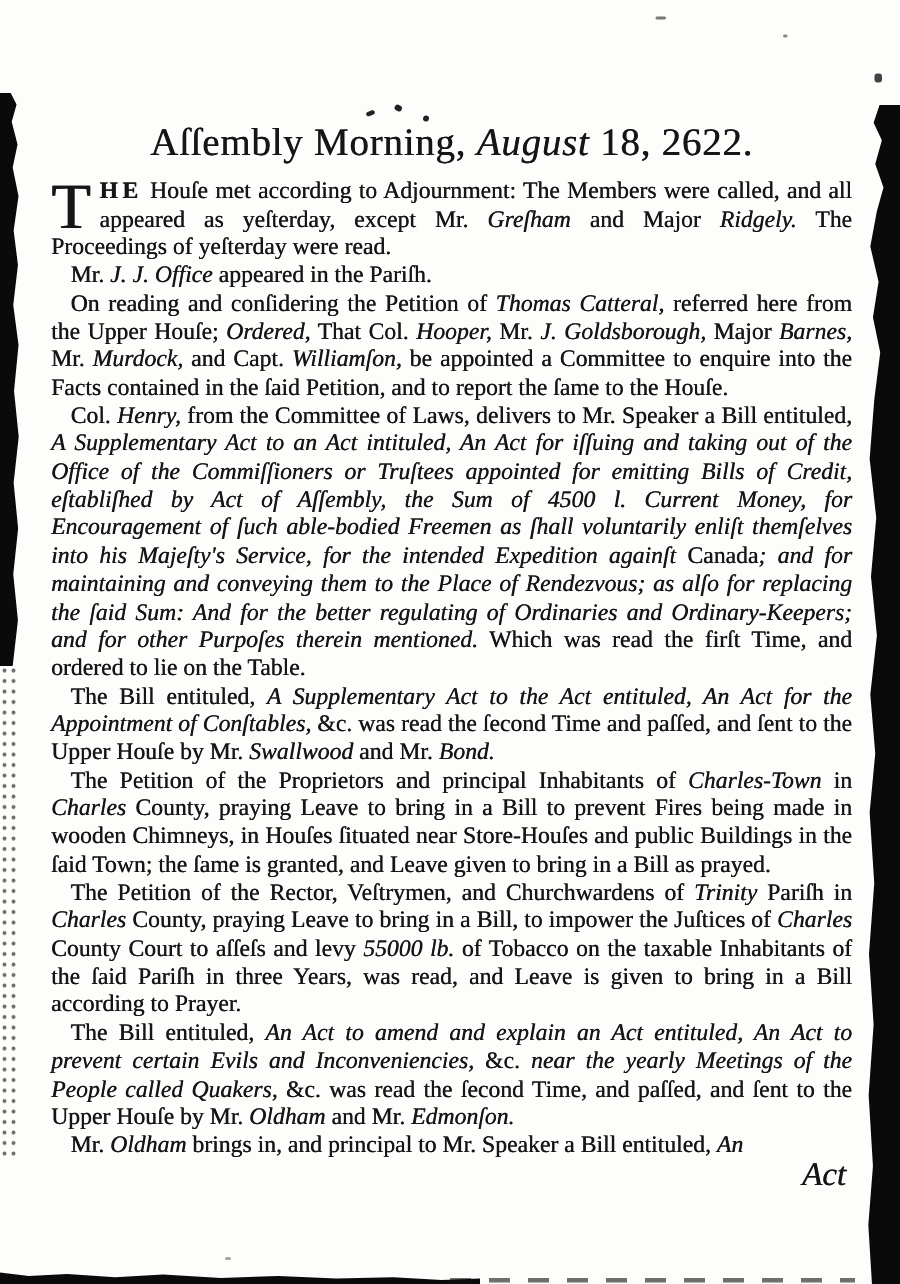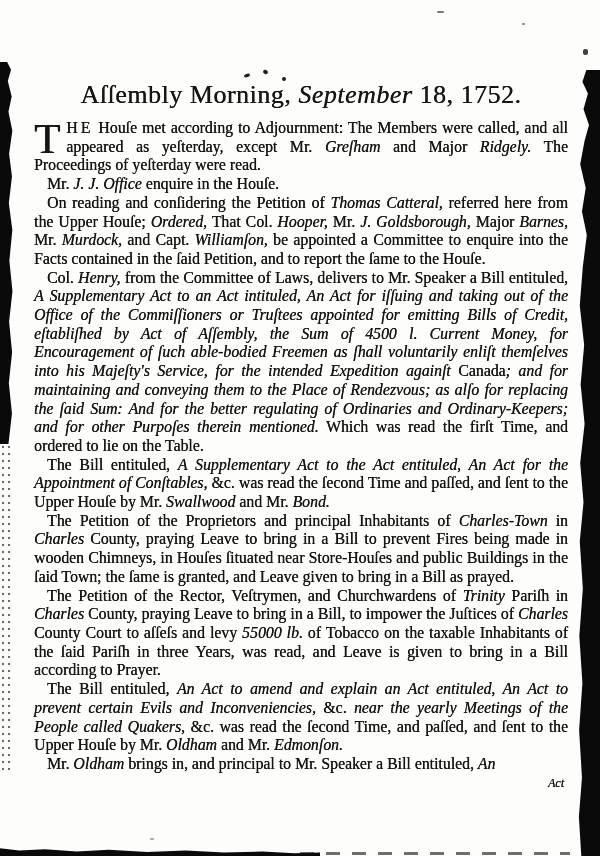--- a/index.html
+++ b/index.html
@@ -54,27 +54,27 @@
     margin:0 0 9px 0;font-size:26px;font-weight:normal;text-align:center;
     letter-spacing:.5px;white-space:nowrap;
     text-shadow:.3px 0 0 currentColor;
   }
   .para{
     margin:0;font-size:15.8px;line-height:18.7px;text-align:justify;text-indent:13px;
     text-shadow:.25px 0 0 currentColor;
   }
   .para.first{text-indent:0;}
   .seg.italic{font-style:italic;}
-  .seg.spaced{letter-spacing:3px;}
+  .seg.spaced{letter-spacing:3px;font-weight:bold;}
   .dropcap{
     float:left;font-size:43px;line-height:33px;padding:3px 6px 0 0;
     text-shadow:.6px 0 0 currentColor;
   }
   .catchword-line{
-    margin:0;font-size:12px;line-height:18.7px;text-align:right;
+    margin:0;font-size:22px;line-height:18.7px;text-align:right;
     font-style:italic;padding-right:4px;text-shadow:.25px 0 0 currentColor;
   }
 </style>
 </head>
 <body>
 
 <div class="page">
 
   <div class="edge-left"></div>
   <div class="edge-left-speckle"></div>
@@ -83,24 +83,24 @@
   <div class="edge-bottom-dashes"></div>
   <div class="speck s1"></div>
   <div class="speck s2"></div>
   <div class="speck s3"></div>
   <div class="speck s4"></div>
   <div class="speck s5"></div>
   <div class="speck s6"></div>
   <div class="speck s7"></div>
 
   <div class="text-block">
-    <h1 class="title"><span class="seg roman">Aſſembly Morning, </span><span class="seg italic">September</span><span class="seg roman"> 18, 1752.</span></h1>
+    <h1 class="title"><span class="seg roman">Aſſembly Morning, </span><span class="seg italic">August</span><span class="seg roman"> 18, 2622.</span></h1>
     <div>
         <p class="para first"><span class="dropcap">T</span><span class="seg spaced">HE</span><span class="seg roman"> Houſe met according to Adjournment: The Members were called, and all appeared as yeſterday, except Mr. </span><span class="seg italic">Greſham</span><span class="seg roman"> and Major </span><span class="seg italic">Ridgely.</span><span class="seg roman">  The Proceedings of yeſterday were read.</span></p>
-        <p class="para"><span class="seg roman">Mr. </span><span class="seg italic">J. J. Office</span><span class="seg roman"> enquire in the Houſe.</span></p>
+        <p class="para"><span class="seg roman">Mr. </span><span class="seg italic">J. J. Office</span><span class="seg roman"> appeared in the Pariſh.</span></p>
         <p class="para"><span class="seg roman">On reading and conſidering the Petition of </span><span class="seg italic">Thomas Catteral,</span><span class="seg roman"> referred here from the Upper Houſe; </span><span class="seg italic">Ordered,</span><span class="seg roman"> That Col. </span><span class="seg italic">Hooper,</span><span class="seg roman"> Mr. </span><span class="seg italic">J. Goldsborough,</span><span class="seg roman"> Major </span><span class="seg italic">Barnes,</span><span class="seg roman"> Mr. </span><span class="seg italic">Murdock,</span><span class="seg roman"> and Capt. </span><span class="seg italic">Williamſon,</span><span class="seg roman"> be appointed a Committee to enquire into the Facts contained in the ſaid Petition, and to report the ſame to the Houſe.</span></p>
         <p class="para"><span class="seg roman">Col. </span><span class="seg italic">Henry,</span><span class="seg roman"> from the Committee of Laws, delivers to Mr. Speaker a Bill entituled, </span><span class="seg italic">A Supplementary Act to an Act intituled, An Act for iſſuing and taking out of the Office of the Commiſſioners or Truſtees appointed for emitting Bills of Credit, eſtabliſhed by Act of Aſſembly, the Sum of 4500 l. Current Money, for Encouragement of ſuch able-bodied Freemen as ſhall voluntarily enliſt themſelves into his Majeſty's Service, for the intended Expedition againſt </span><span class="seg roman">Canada</span><span class="seg italic">; and for maintaining and conveying them to the Place of Rendezvous; as alſo for replacing the ſaid Sum: And for the better regulating of Ordinaries and Ordinary-Keepers; and for other Purpoſes therein mentioned.</span><span class="seg roman">  Which was read the firſt Time, and ordered to lie on the Table.</span></p>
         <p class="para"><span class="seg roman">The Bill entituled, </span><span class="seg italic">A Supplementary Act to the Act entituled, An Act for the Appointment of Conſtables,</span><span class="seg roman"> &amp;c. was read the ſecond Time and paſſed, and ſent to the Upper Houſe by Mr. </span><span class="seg italic">Swallwood</span><span class="seg roman"> and Mr. </span><span class="seg italic">Bond.</span></p>
         <p class="para"><span class="seg roman">The Petition of the Proprietors and principal Inhabitants of </span><span class="seg italic">Charles-Town</span><span class="seg roman"> in </span><span class="seg italic">Charles</span><span class="seg roman"> County, praying Leave to bring in a Bill to prevent Fires being made in wooden Chimneys, in Houſes ſituated near Store-Houſes and public Buildings in the ſaid Town; the ſame is granted, and Leave given to bring in a Bill as prayed.</span></p>
         <p class="para"><span class="seg roman">The Petition of the Rector, Veſtrymen, and Churchwardens of </span><span class="seg italic">Trinity</span><span class="seg roman"> Pariſh in </span><span class="seg italic">Charles</span><span class="seg roman"> County, praying Leave to bring in a Bill, to impower the Juſtices of </span><span class="seg italic">Charles</span><span class="seg roman"> County Court to aſſeſs and levy </span><span class="seg italic">55000 lb.</span><span class="seg roman"> of Tobacco on the taxable Inhabitants of the ſaid Pariſh in three Years, was read, and Leave is given to bring in a Bill according to Prayer.</span></p>
         <p class="para"><span class="seg roman">The Bill entituled, </span><span class="seg italic">An Act to amend and explain an Act entituled, An Act to prevent certain Evils and Inconveniencies,</span><span class="seg roman"> &amp;c. </span><span class="seg italic">near the yearly Meetings of the People called Quakers,</span><span class="seg roman"> &amp;c. was read the ſecond Time, and paſſed, and ſent to the Upper Houſe by Mr. </span><span class="seg italic">Oldham</span><span class="seg roman"> and Mr. </span><span class="seg italic">Edmonſon.</span></p>
         <p class="para"><span class="seg roman">Mr. </span><span class="seg italic">Oldham</span><span class="seg roman"> brings in, and principal to Mr. Speaker a Bill entituled, </span><span class="seg italic">An</span></p>
       </div>
     <p class="catchword-line">Act</p>
   </div>

